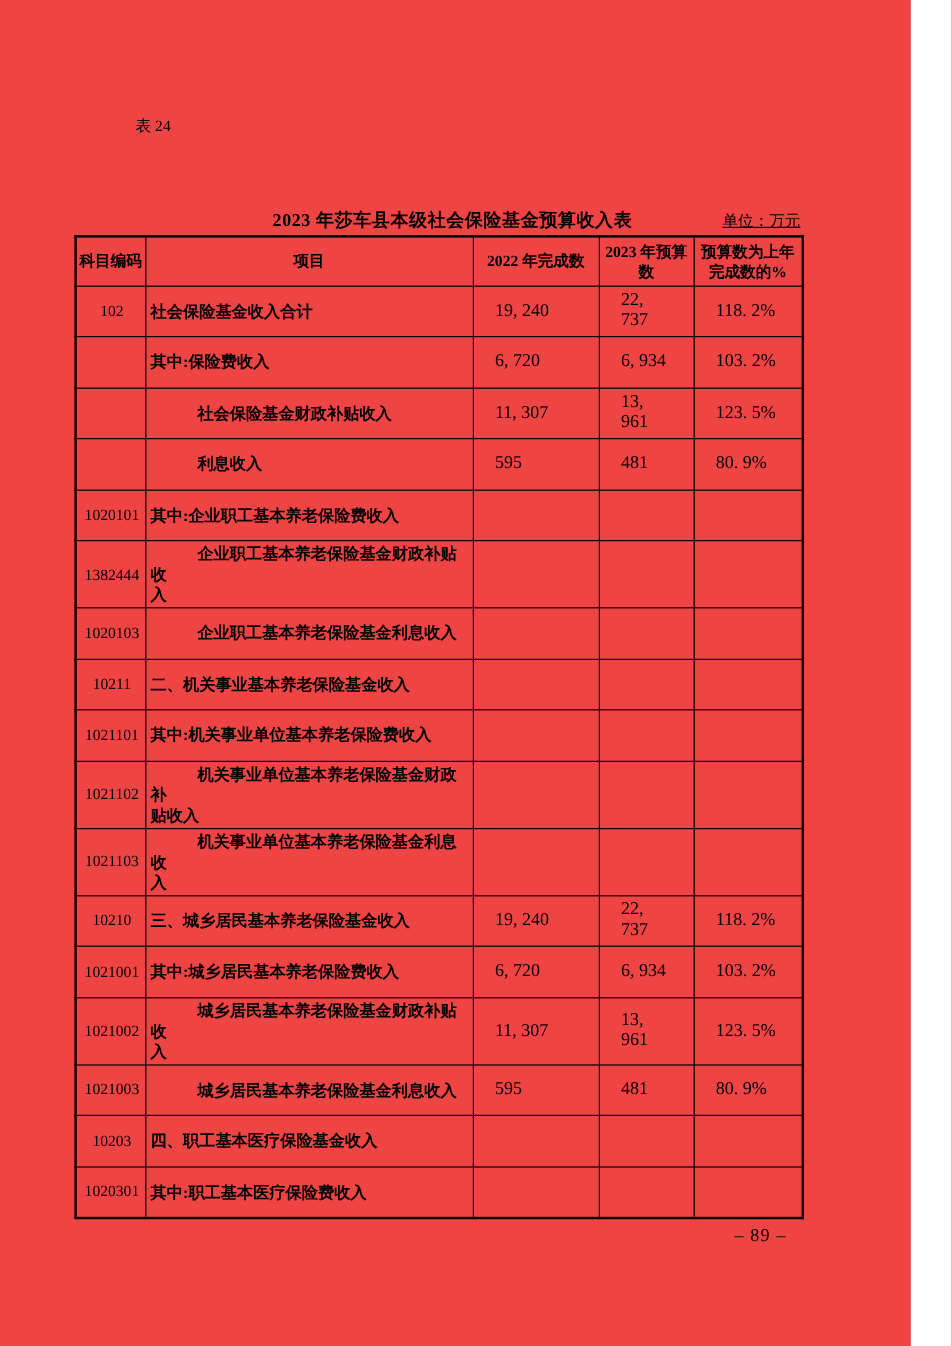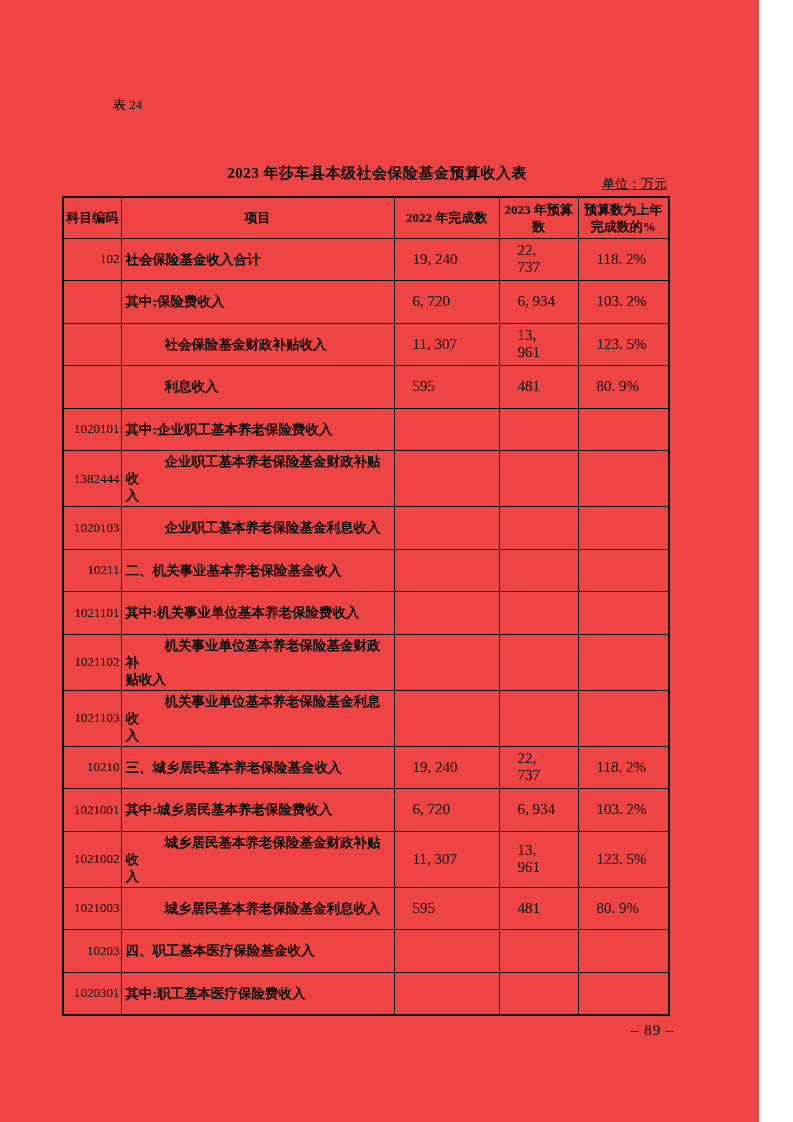--- a/index.html
+++ b/index.html
@@ -15,21 +15,21 @@
     background: #ef4444;
     overflow: hidden;
   }
   .table-label {
     position: absolute;
     left: 113px; top: 96px;
     font-size: 13px;
   }
   .doc-title {
     position: absolute;
-    left: 62px; top: 164px;
+    left: 62px; top: 174px;
     width: 630px;
     text-align: center;
     font-weight: bold;
     font-size: 15px;
     letter-spacing: 0.5px;
   }
   .unit-note {
     position: absolute;
     left: 602px; top: 175px;
     width: 110px;
@@ -54,21 +54,21 @@
   .budget-table th {
     font-weight: bold;
     font-size: 13px;
     text-align: center;
     padding: 1px;
     line-height: 17px;
     white-space: pre-wrap;
   }
   .cell-code {
     font-size: 13px;
-    text-align: right;
+    text-align: center;
     padding: 0 1px 0 3px;
   }
   .cell-item {
     font-size: 13.5px;
     text-align: left;
     padding: 2px 2px 2px 4px;
     line-height: 17px;
     white-space: pre-wrap;
     font-weight: bold;
   }
@@ -76,21 +76,20 @@
   .cell-num {
     font-size: 15px;
     text-align: left;
     padding: 0 18px;
   }
   .page-number {
     position: absolute;
     left: 612px; top: 1022px;
     font-size: 15px;
     letter-spacing: 1px;
-    margin-left: 19px;
   }
 </style>
 </head>
 <body>
 
 <div class="page">
 
   <div class="table-label">表 24</div>
 
   <div class="doc-title">2023 年莎车县本级社会保险基金预算收入表</div>

